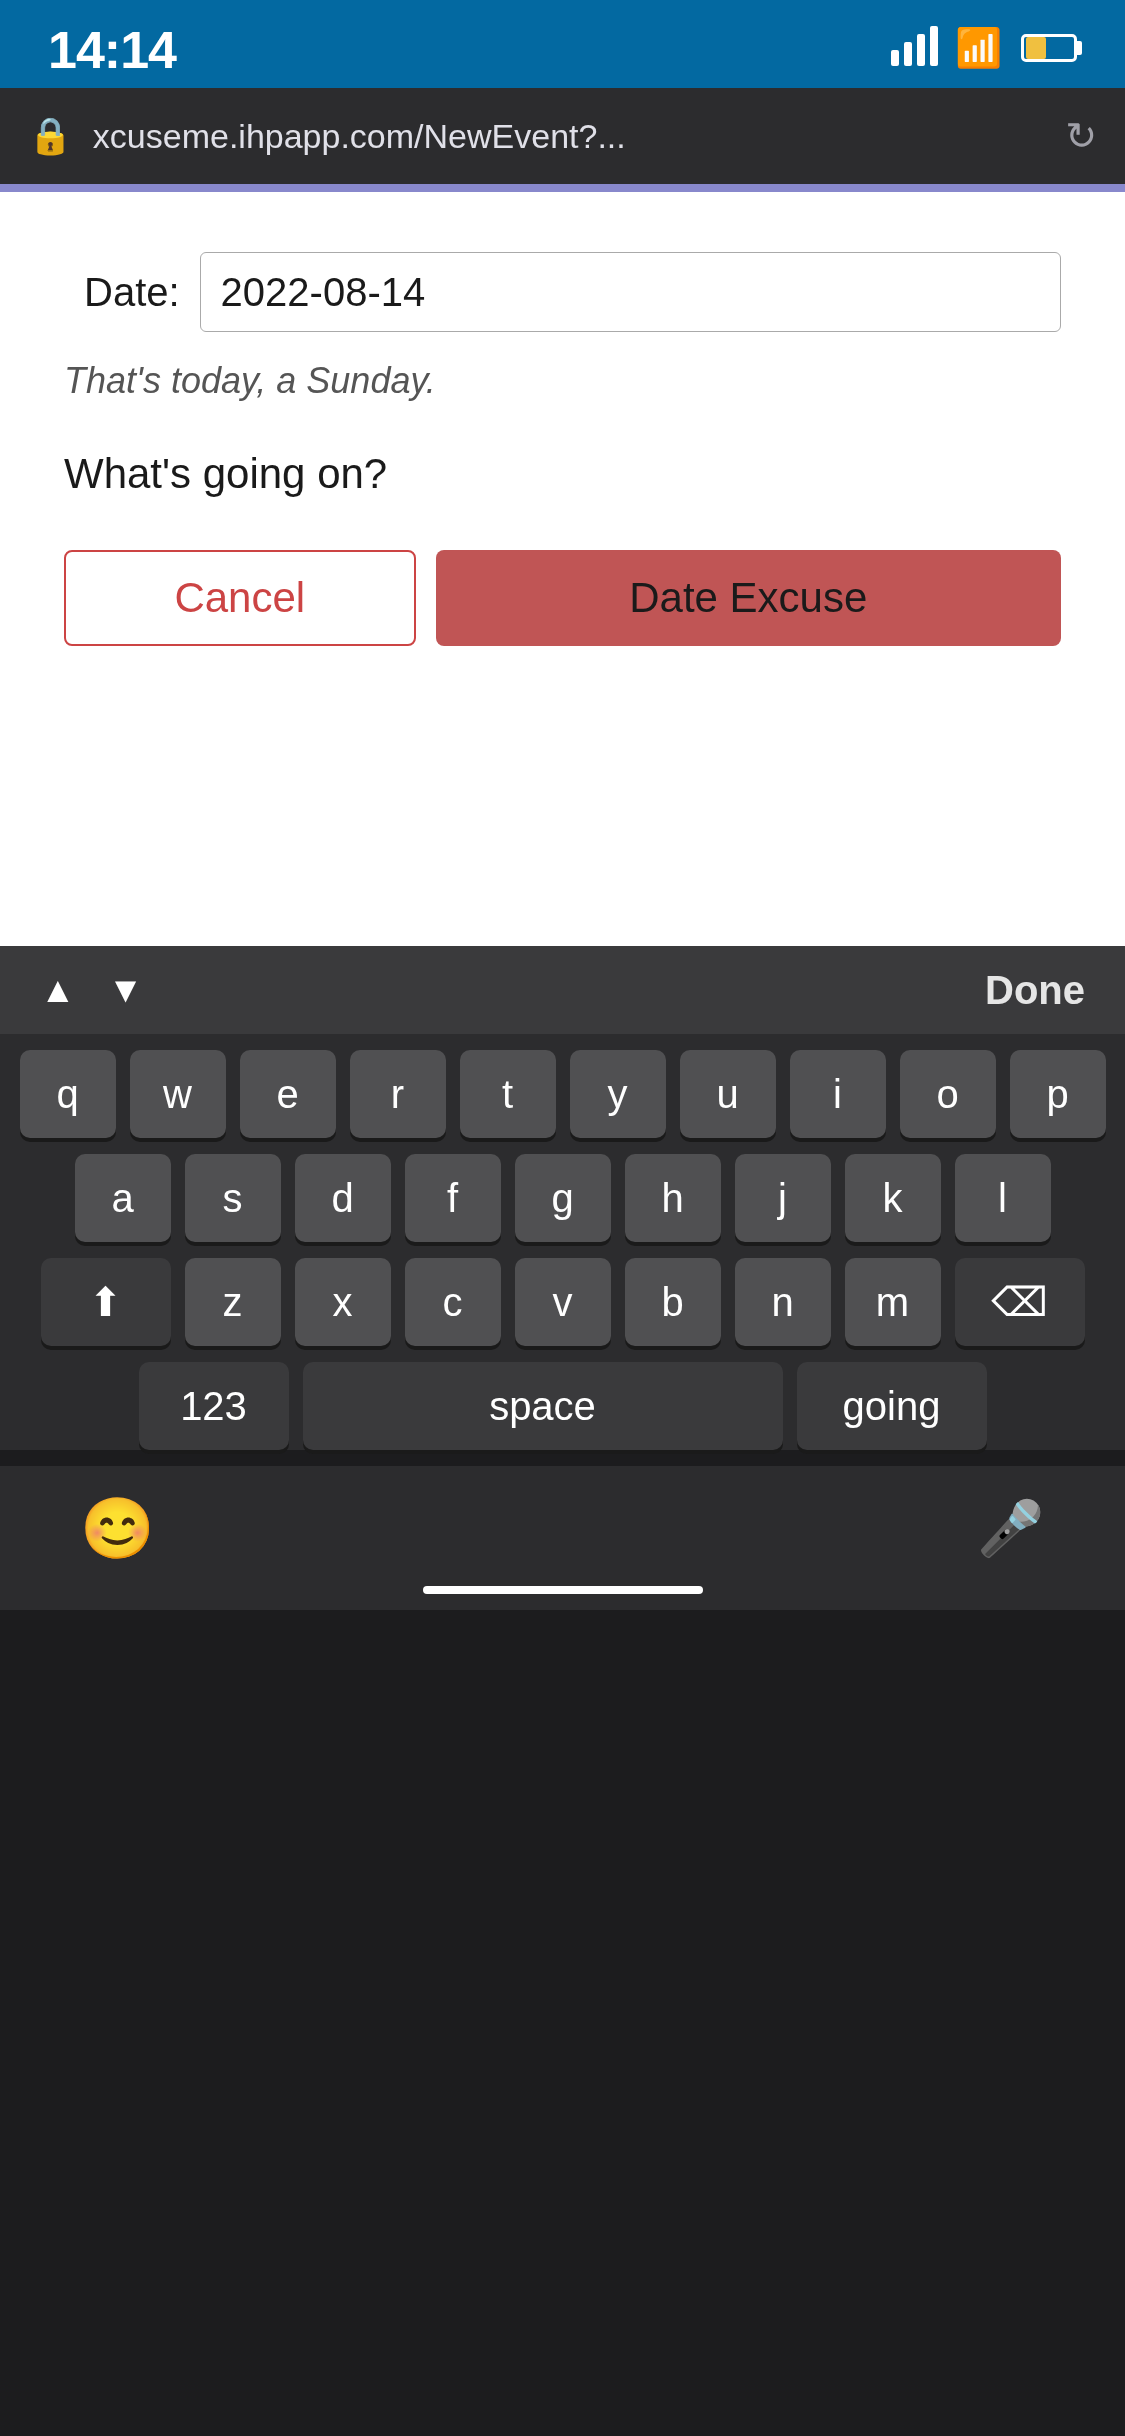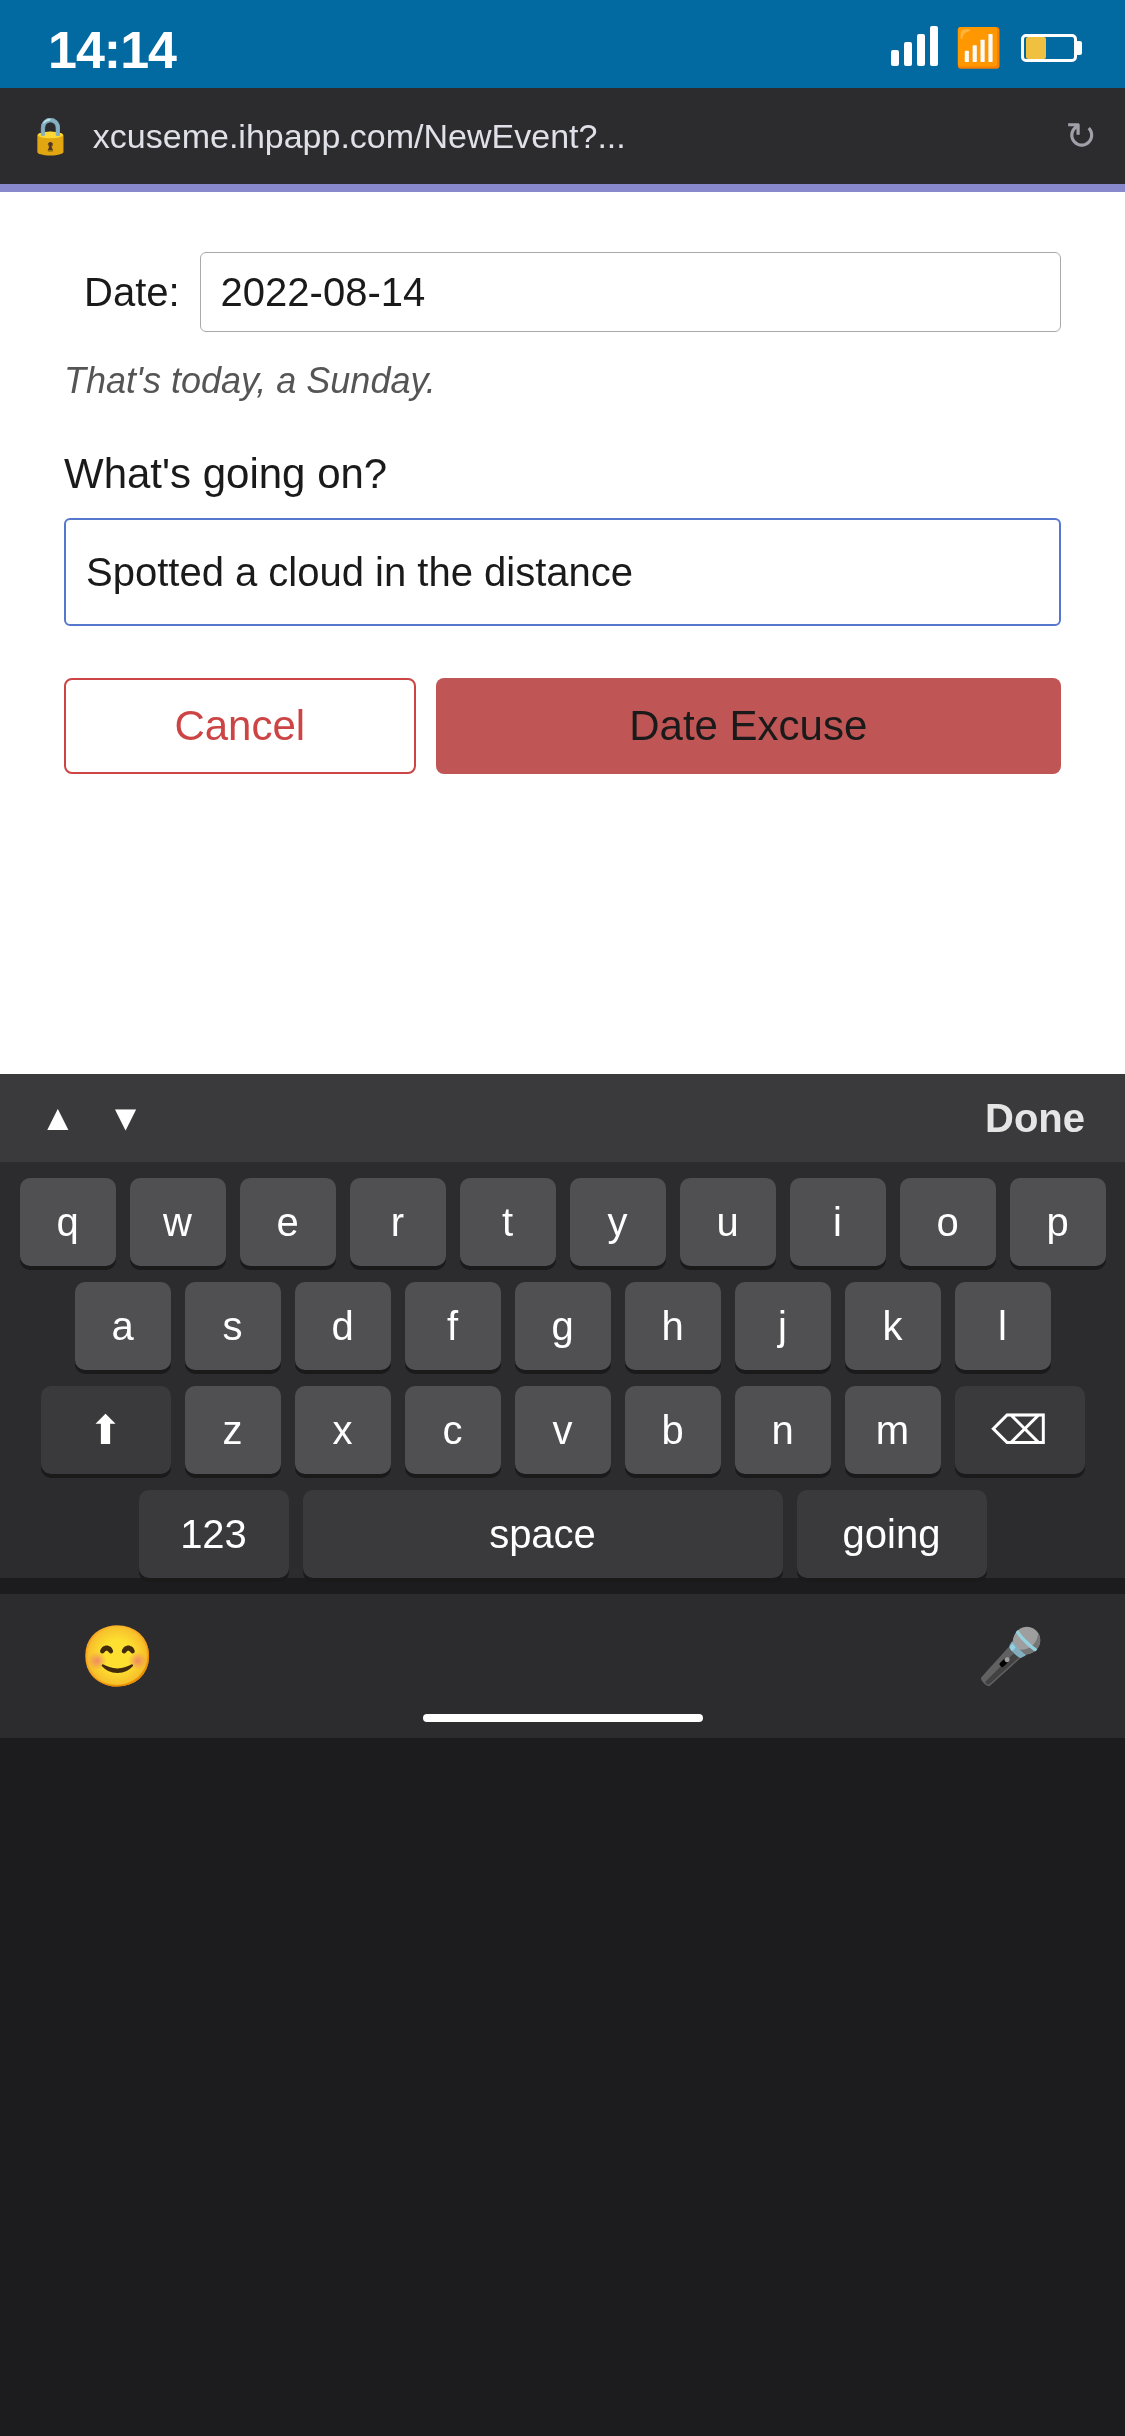--- a/index.html
+++ b/index.html
@@ -370,21 +370,20 @@
 <div class="main-content">
   <div class="date-row">
     <span class="date-label">Date:</span>
     <input class="date-input" type="text" value="2022-08-14" style="">
   </div>
 
   <div class="date-hint">That's today, a Sunday.</div>
 
   <div class="whats-going-on-label">What's going on?</div>
 
-  <input class="event-input" type="text" value="Spotted a cloud in the distance" style="">
 
   <div class="buttons-row">
     <button class="cancel-button">Cancel</button>
     <button class="save-button">Date Excuse</button>
   </div>
 </div>
 
 <div class="content-spacer"></div>
 
 <div class="keyboard-toolbar">

